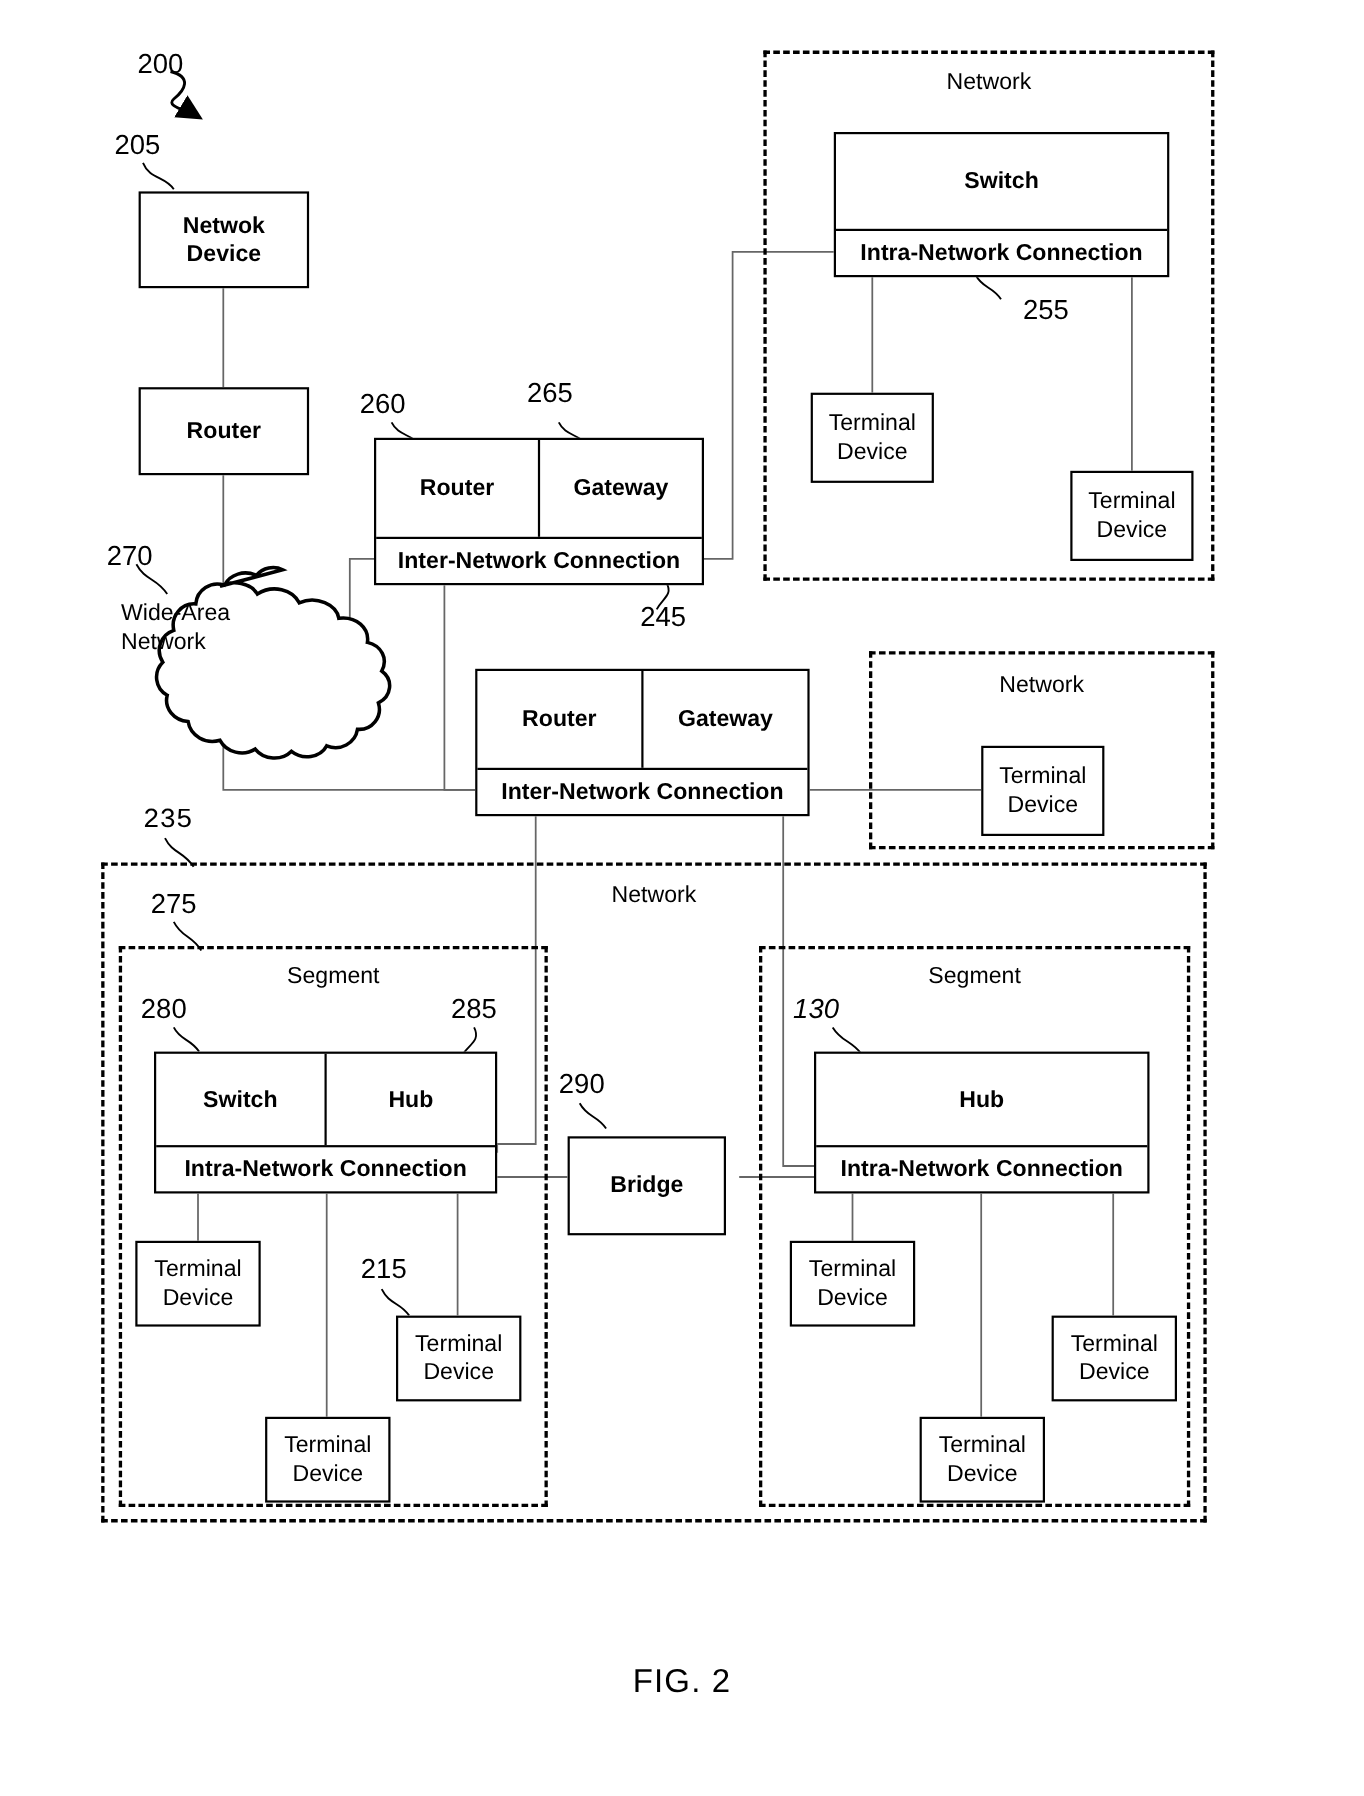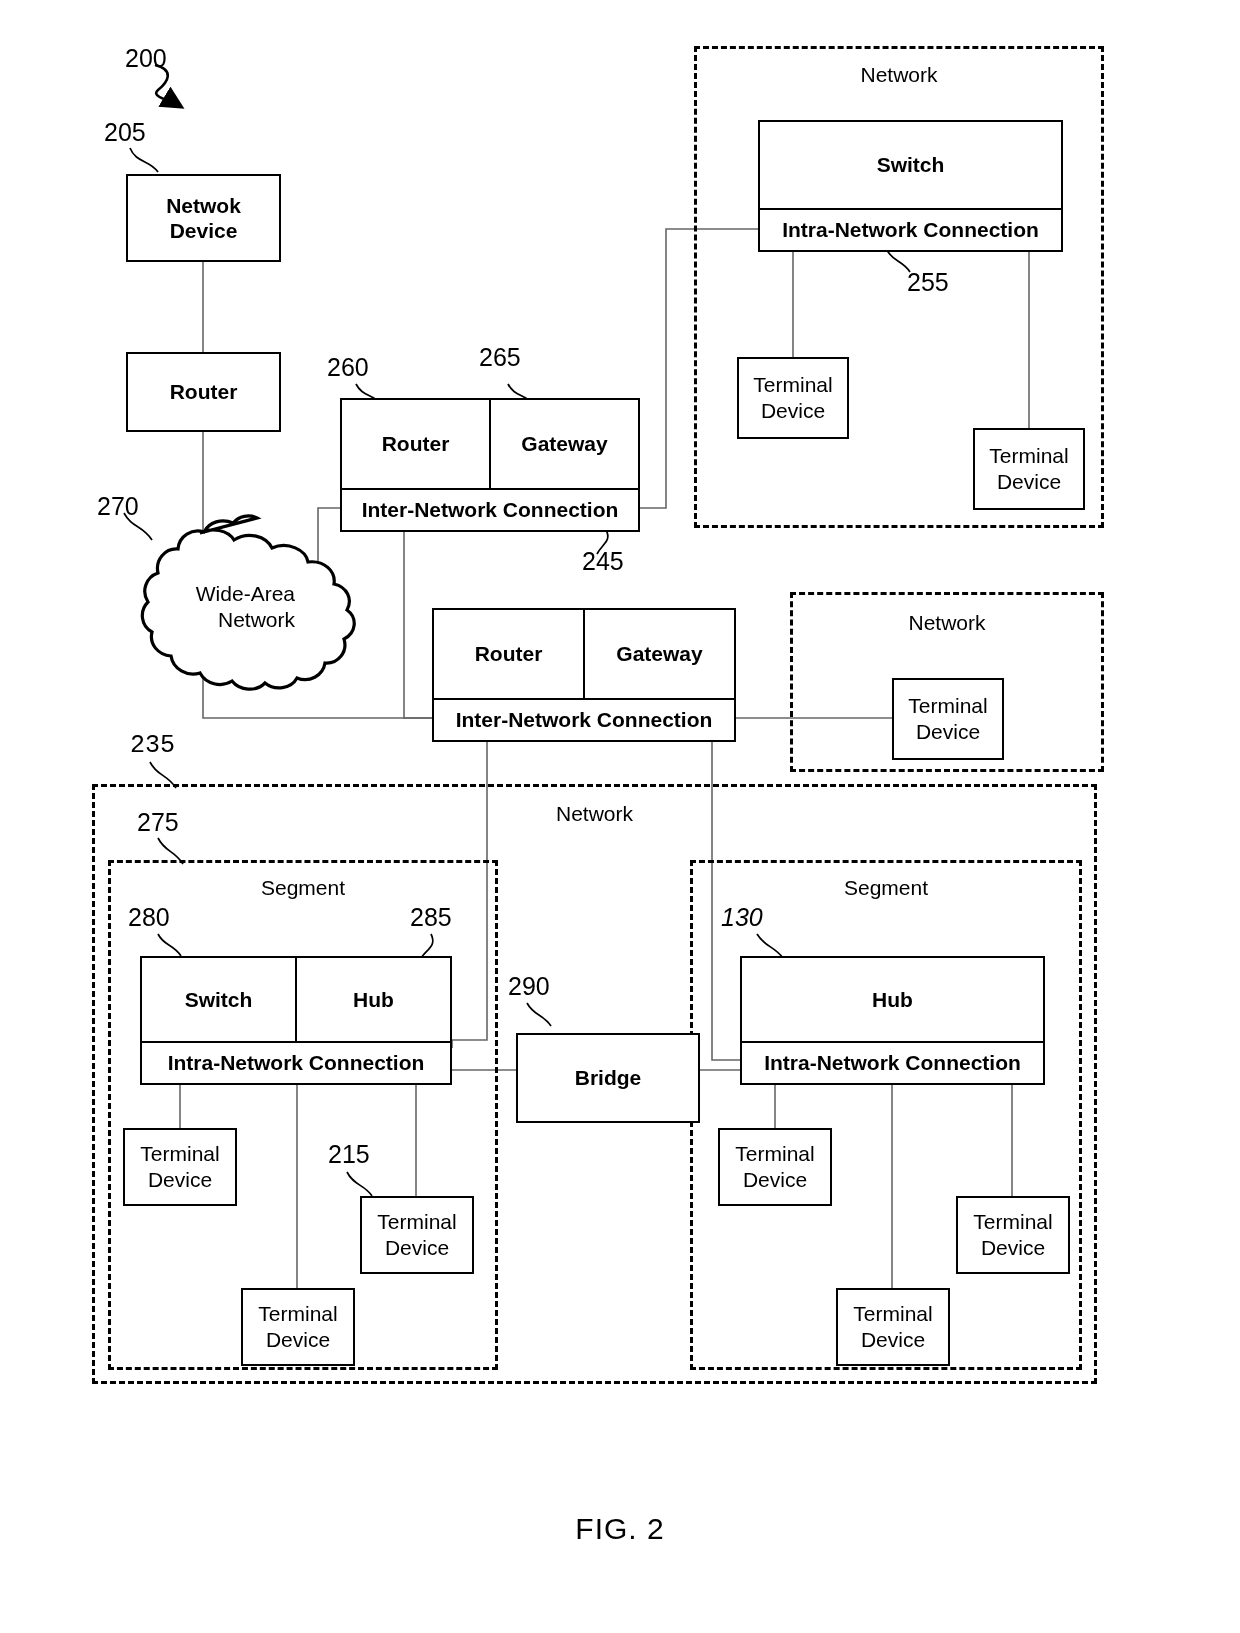--- a/index.html
+++ b/index.html
@@ -92,24 +92,23 @@
   .ref {
     position: absolute;
     font-size: 25px;
     white-space: nowrap;
     z-index: 6;
   }
   .cloud-label {
     position: absolute;
     font-size: 21px;
     line-height: 1.25;
-    text-align: right;
+    text-align: left;
     white-space: nowrap;
     z-index: 6;
-    margin-top: 36px;
   }
   #fig-caption {
     position: absolute;
     left: 0;
     top: 1512px;
     width: 1240px;
     text-align: center;
     font-size: 30px;
     letter-spacing: 1px;
     z-index: 6;
@@ -205,21 +204,21 @@
         z" fill="#ffffff" stroke="#000" stroke-width="3.2"></path>
     </g>
   </svg>
 
   <div class="ref" style="left:113px; top:44px;margin-left:12px;">200</div>
   <div class="ref" style="left:104px; top:118px;">205</div>
   <div class="ref" style="left:97px;  top:492px;">270</div>
   <div class="ref" style="left:327px; top:353px;">260</div>
   <div class="ref" style="left:479px; top:343px;">265</div>
   <div class="ref" style="left:582px; top:547px;">245</div>
-  <div class="ref" style="left:907px; top:268px;">255</div>
+  <div class="ref" style="left:930px; top:268px;">255</div>
   <div class="ref" style="left:130px; top:731px;font-family:Liberation Mono, monospace;">235</div>
   <div class="ref" style="left:137px; top:808px;">275</div>
   <div class="ref" style="left:128px; top:903px;">280</div>
   <div class="ref" style="left:410px; top:903px;">285</div>
   <div class="ref" style="left:508px; top:972px;">290</div>
   <div class="ref" style="left:328px; top:1140px;">215</div>
   <div class="ref" style="left:721px; top:903px;font-style:italic;">130</div>
 
   <div class="dashbox" style="left:694px; top:46px; width:410px; height:482px;"></div>
   <div class="dash-label" style="left:694px; top:63px; width:410px; text-align:center;">Network</div>
@@ -289,21 +288,21 @@
     <div class="footer">Intra-Network Connection</div>
   </div>
 
   <div class="node" style="left:740px; top:956px; width:305px; height:129px;">
     <div class="cellrow">
       <div class="cell">Hub</div>
     </div>
     <div class="footer">Intra-Network Connection</div>
   </div>
 
-  <div class="node" style="left:516px; top:1033px; width:184px; height:90px;">
+  <div class="node" style="left:516px; top:1033px; width:144px; height:90px;">
     <div class="cellrow">
       <div class="cell">Bridge</div>
     </div>
   </div>
 
   <div class="term" style="left:737px; top:357px; width:112px; height:82px;">
     <span>
       <span>Terminal</span><br>
       <span>Device</span>
     </span>

